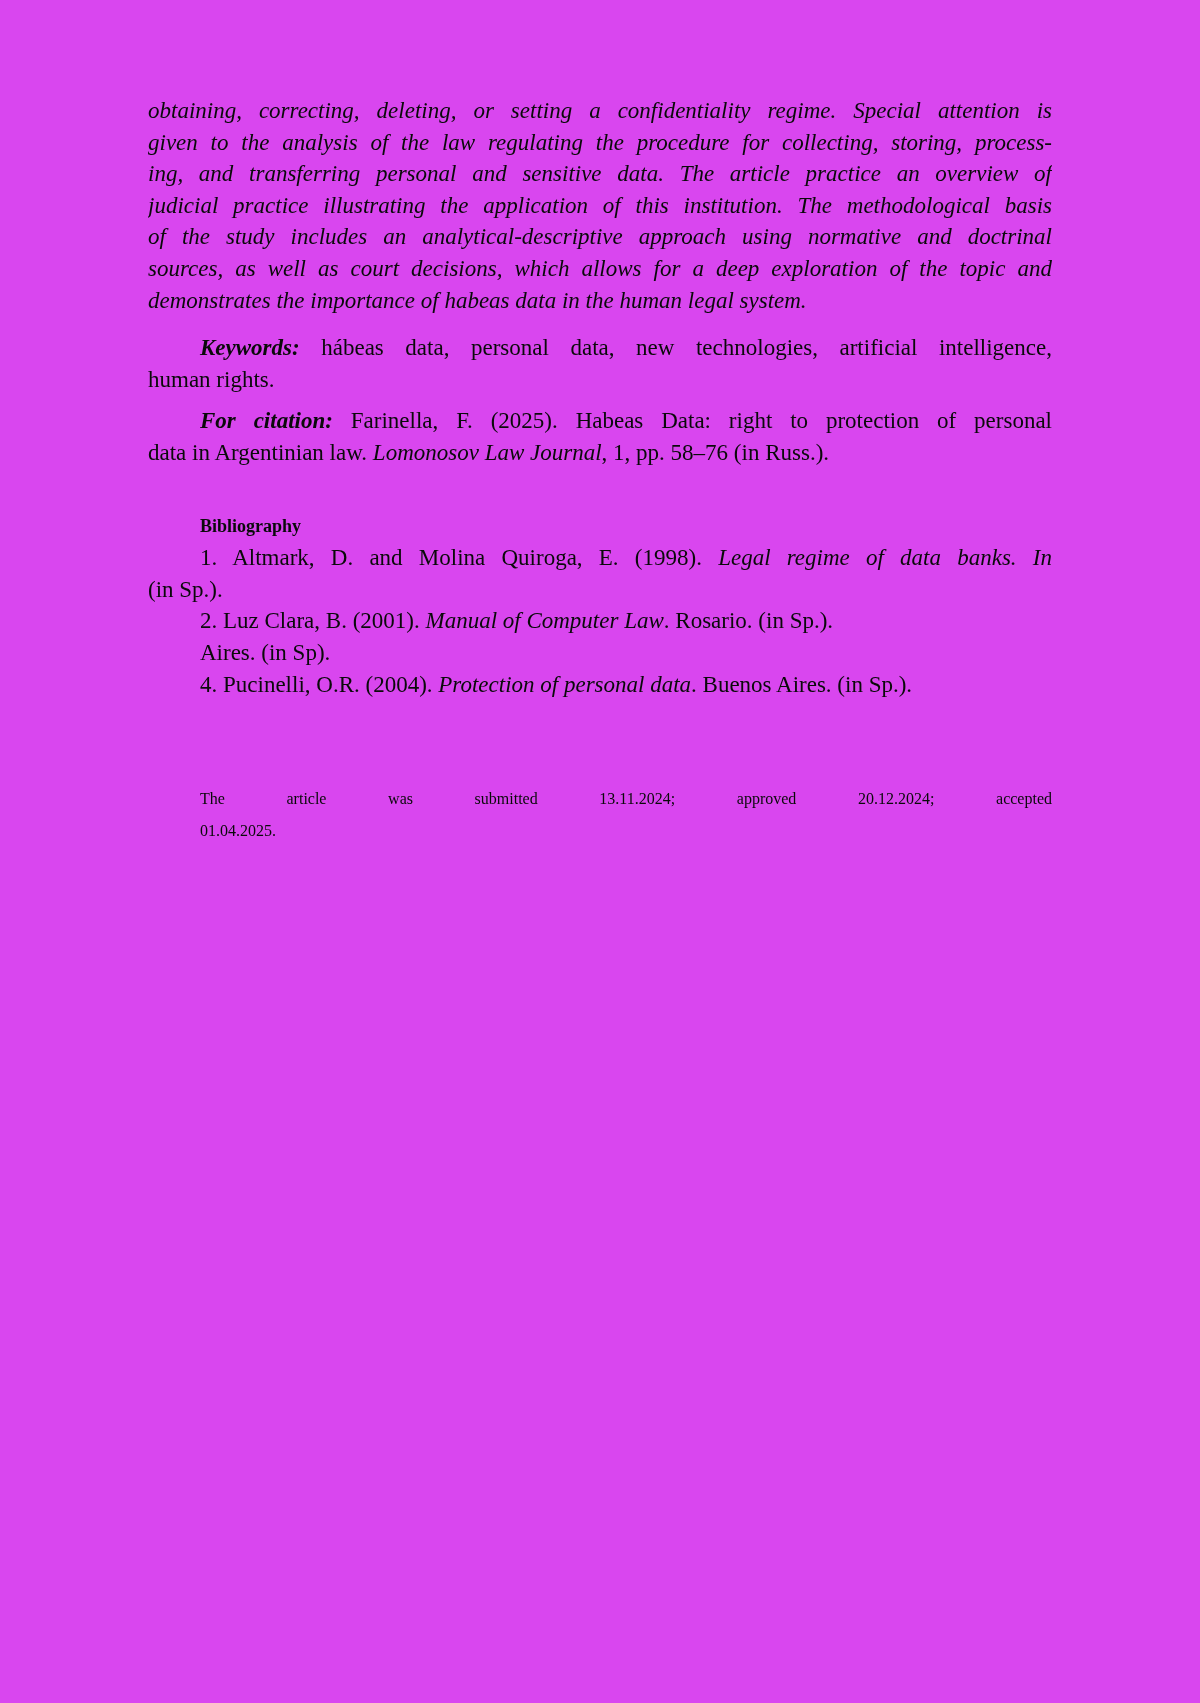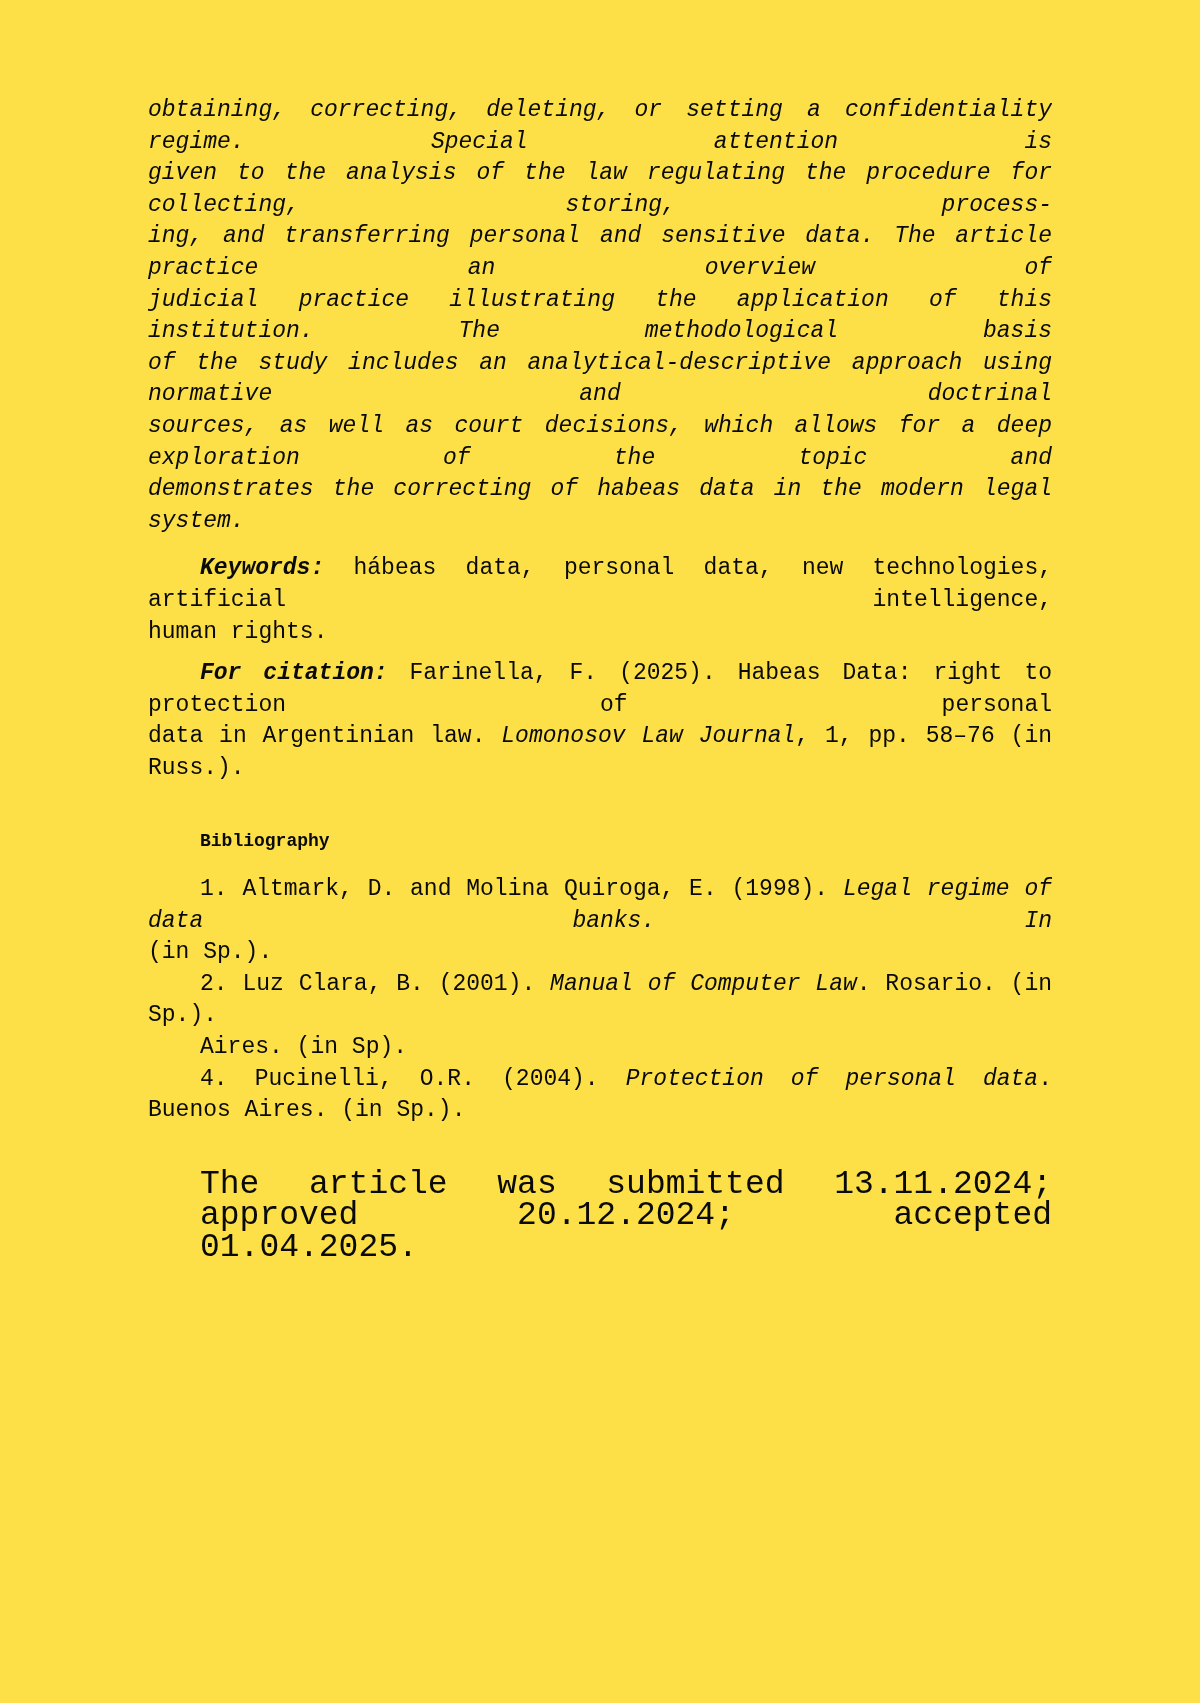--- a/index.html
+++ b/index.html
@@ -4,23 +4,23 @@
 <style>
   html, body {
     margin: 0;
     padding: 0;
     background: #ffffff;
   }
   #page {
     position: relative;
     width: 1200px;
     height: 1703px;
-    background: #fde047;
+    background: #d946ef;
     overflow: hidden;
-    font-family: Liberation Mono, monospace;
+    font-family: Liberation Serif, serif;
     color: #0a0a0a;
   }
   #text-column {
     position: absolute;
     left: 148px;
     top: 95px;
     width: 904px;
     font-size: 23px;
     line-height: 31.6px;
   }
@@ -37,23 +37,23 @@
   .s-r  { font-style: normal; font-weight: normal; }
   .s-i  { font-style: italic; font-weight: normal; }
   .s-bi { font-style: italic; font-weight: bold; }
   .s-b  { font-style: normal; font-weight: bold; }
 
   
   .b-abstract     { margin-top: 0; }
   .b-keywords     { margin-top: 16px; }
   .b-citation     { margin-top: 10px; }
   .b-bib-heading  { margin-top: 42px; font-size: 18px; }
-  .b-bib-1        { margin-top: 16px; }
+  .b-bib-1        { margin-top: 0; }
   .b-bib-2, .b-bib-3, .b-bib-4 { margin-top: 0; }
-  .b-dates        { margin-top: 42px; font-size: 33px; padding-left: 52px; }
+  .b-dates        { margin-top: 83px; font-size: 16px; padding-left: 52px; }
 
   .b-keywords    .line:first-child,
   .b-citation    .line:first-child,
   .b-bib-heading .line:first-child,
   .b-bib-1       .line:first-child,
   .b-bib-2       .line:first-child,
   .b-bib-3       .line:first-child,
   .b-bib-4       .line:first-child { text-indent: 52px; }
 </style>
 </head>
@@ -61,21 +61,21 @@
 
 <div id="page">
   <div id="text-column">
       <div class="block b-abstract">
         <div class="line"><span class="s-i">obtaining, correcting, deleting, or setting a confidentiality regime. Special attention is</span></div>
         <div class="line"><span class="s-i">given to the analysis of the law regulating the procedure for collecting, storing, process-</span></div>
         <div class="line"><span class="s-i">ing, and transferring personal and sensitive data. The article practice an overview of</span></div>
         <div class="line"><span class="s-i">judicial practice illustrating the application of this institution. The methodological basis</span></div>
         <div class="line"><span class="s-i">of the study includes an analytical-descriptive approach using normative and doctrinal</span></div>
         <div class="line"><span class="s-i">sources, as well as court decisions, which allows for a deep exploration of the topic and</span></div>
-        <div class="line last"><span class="s-i">demonstrates the correcting of habeas data in the modern legal system.</span></div>
+        <div class="line last"><span class="s-i">demonstrates the importance of habeas data in the human legal system.</span></div>
       </div>
       <div class="block b-keywords">
         <div class="line"><span class="s-bi">Keywords:</span><span class="s-r"> hábeas data, personal data, new technologies, artificial intelligence,</span></div>
         <div class="line last"><span class="s-r">human rights.</span></div>
       </div>
       <div class="block b-citation">
         <div class="line"><span class="s-bi">For citation:</span><span class="s-r"> Farinella, F. (2025). Habeas Data: right to protection of personal</span></div>
         <div class="line last"><span class="s-r">data in Argentinian law. </span><span class="s-i">Lomonosov Law Journal</span><span class="s-r">, 1, pp. 58–76 (in Russ.).</span></div>
       </div>
       <div class="block b-bib-heading">

